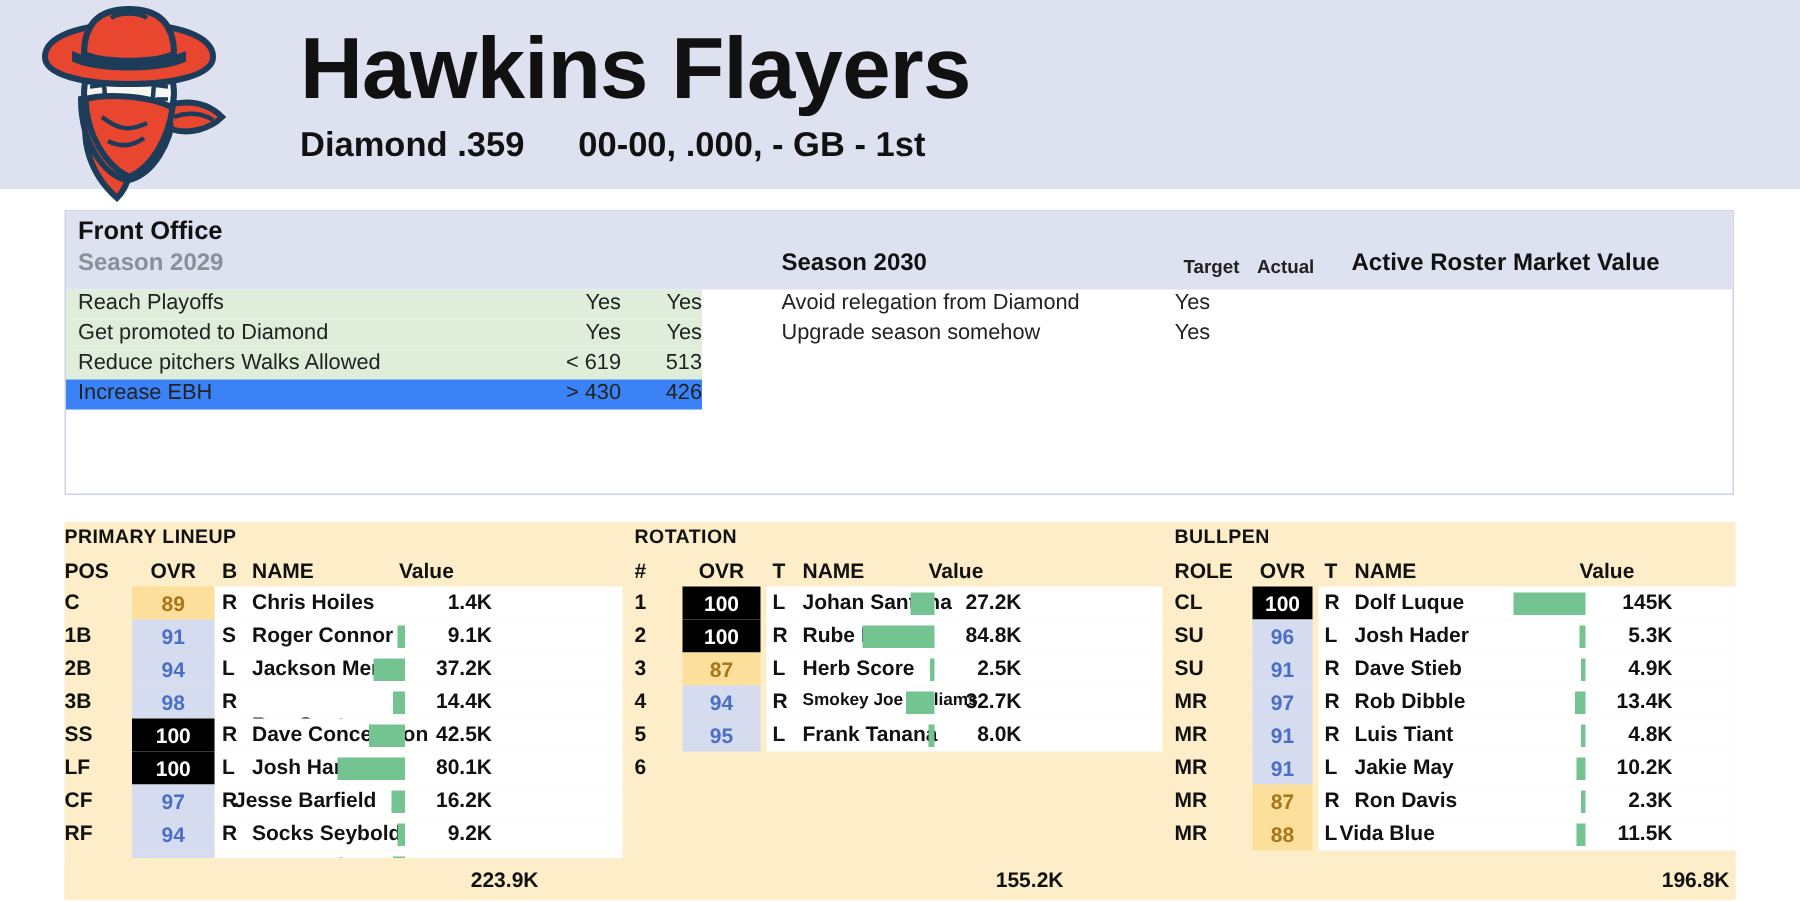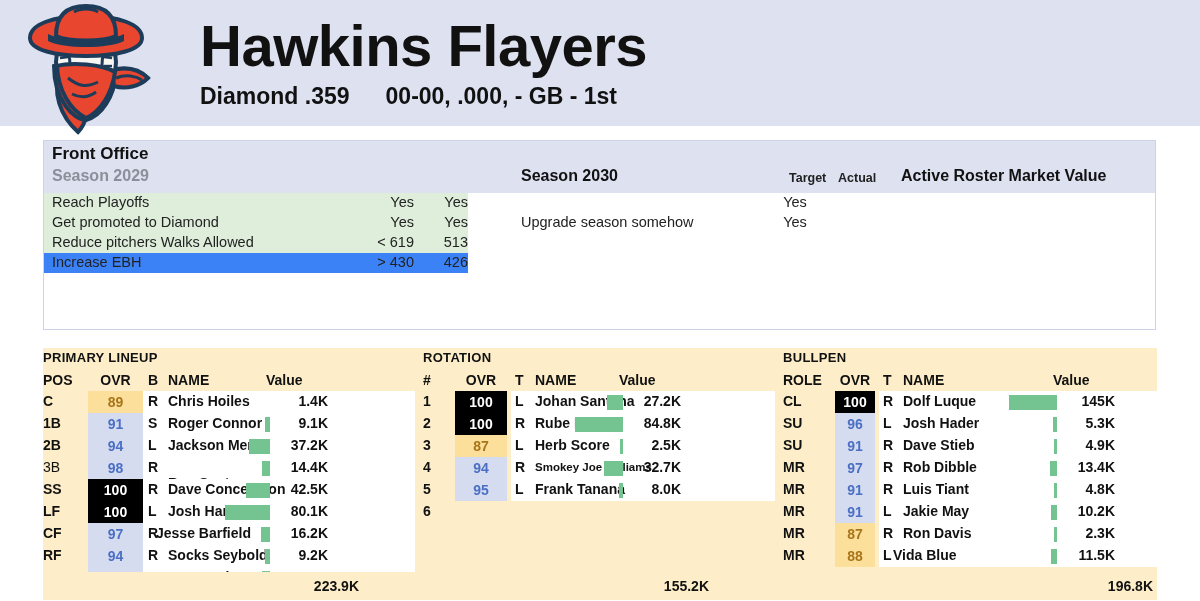--- a/index.html
+++ b/index.html
@@ -297,20 +297,21 @@
         <span class="goal-actual">513</span>
       </div>
       <div class="goal-row fail">
         <span class="goal-label">Increase EBH</span>
         <span class="goal-target">&gt; 430</span>
         <span class="goal-actual">426</span>
       </div>
     </div>
   <div class="goals-right" id="goals-right">
       <div class="goal-row2">
+        <span class="goal2-label">Avoid relegation from Diamond</span>
         <span class="goal2-target">Yes</span>
         <span class="goal2-actual"></span>
       </div>
       <div class="goal-row2">
         <span class="goal2-label">Upgrade season somehow</span>
         <span class="goal2-target">Yes</span>
         <span class="goal2-actual"></span>
       </div>
     </div>
 
@@ -349,21 +350,21 @@
           <span class="white-strip" style="left:100px;width:272px"></span>
           <span class="cell" style="left:0px;font-weight:bold">2B</span>
           <span class="ovr blue" style="left:45px;width:55px">94</span>
           <span class="cell bats" style="left:105px">L</span>
           <span class="cell pname" style="left:125px;top:2px">Jackson Merrill</span>
           <span class="vbar" style="left:206px;width:21px"></span>
           <span class="cell pval" style="left:227px;width:58px">37.2K</span>
         </div>
         <div class="prow">
           <span class="white-strip" style="left:100px;width:272px"></span>
-          <span class="cell" style="left:0px;font-weight:normal">3B</span>
+          <span class="cell" style="left:0px;font-weight:bold">3B</span>
           <span class="ovr blue" style="left:45px;width:55px">98</span>
           <span class="cell bats" style="left:105px">R</span>
           <span class="cell pname" style="left:125px;top:18px">Ron Santo</span>
           <span class="vbar" style="left:219px;width:8px"></span>
           <span class="cell pval" style="left:227px;width:58px">14.4K</span>
         </div>
         <div class="prow">
           <span class="white-strip" style="left:100px;width:272px"></span>
           <span class="cell" style="left:0px;font-weight:bold">SS</span>
           <span class="ovr black" style="left:45px;width:55px">100</span>

